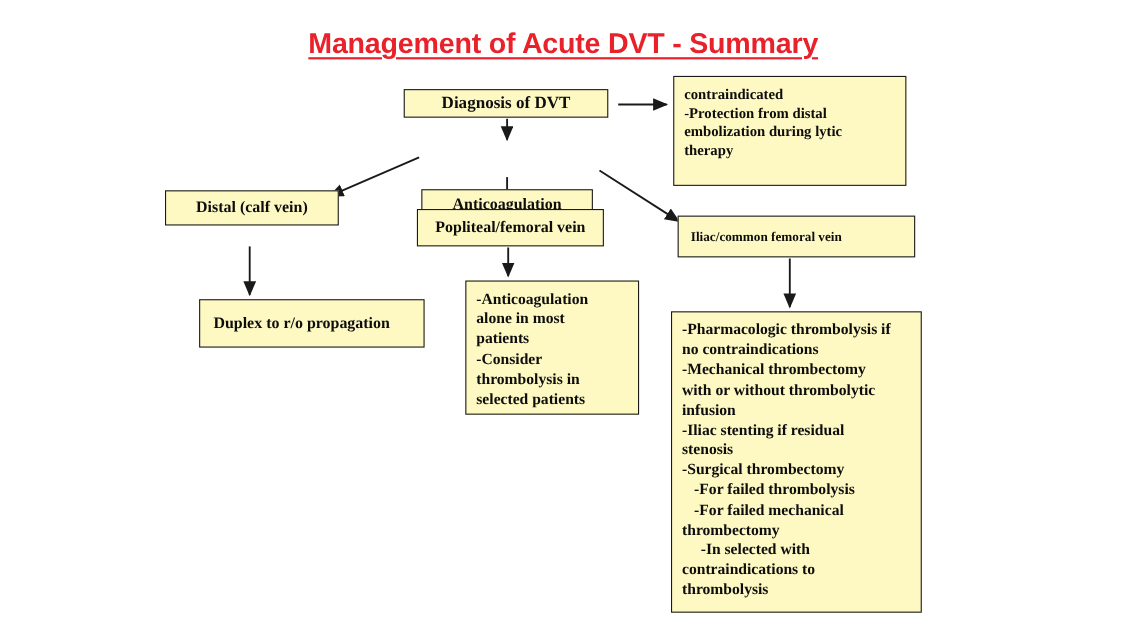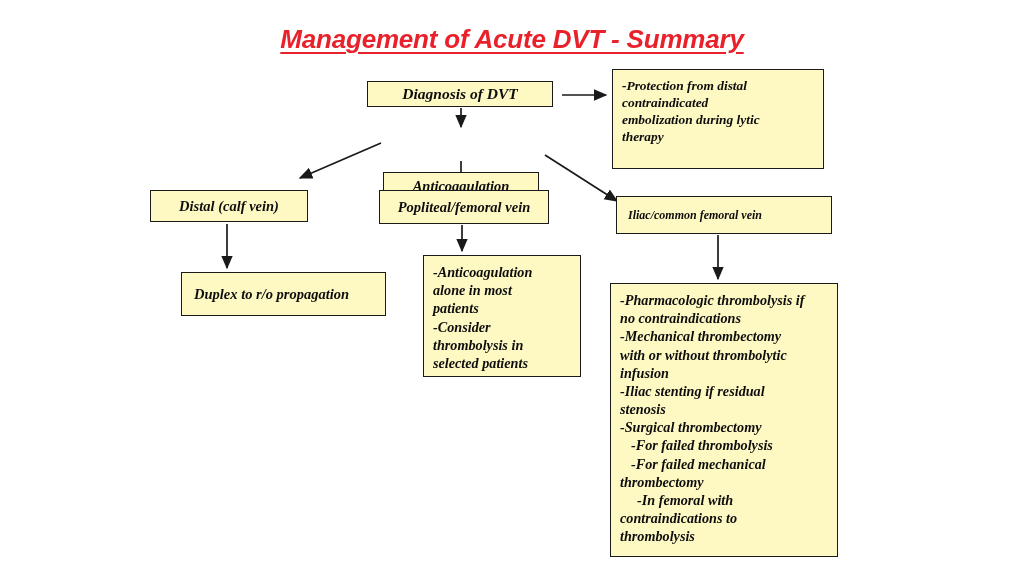--- a/index.html
+++ b/index.html
@@ -10,21 +10,20 @@
   }
   body {
     font-family: "Liberation Serif", "DejaVu Serif", serif;
   }
   #canvas {
     position: relative;
     width: 1024px;
     height: 576px;
     background: #ffffff;
     overflow: hidden;
-    font-style: italic;
   }
   
   #title {
     position: absolute;
     left: 0;
     top: 24px;
     width: 1024px;
     text-align: center;
     font-family: "Liberation Sans", "DejaVu Sans", sans-serif;
     font-weight: bold;
@@ -60,21 +59,21 @@
     display: block;
     white-space: nowrap;
   }
   .indent1 { padding-left: 11px; }
   .indent2 { padding-left: 17px; }
 
   
   #box-diagnosis       { left: 367px; top: 81px;  width: 186px; height: 26px; font-size: 15.5px; }
   #box-anticoagulation { left: 383px; top: 131px; width: 156px; height: 29px; font-size: 14.5px; margin-top: 41px; }
   #box-ivc             { left: 612px; top: 69px;  width: 212px; height: 100px; font-size: 13.4px; }
-  #box-distal          { left: 150px; top: 190px; width: 158px; height: 32px; font-size: 14.5px; }
+  #box-distal          { left: 150px; top: 173px; width: 158px; height: 32px; font-size: 14.5px; }
   #box-popliteal       { left: 379px; top: 190px; width: 170px; height: 34px; font-size: 14.5px; }
   #box-iliac           { left: 616px; top: 196px; width: 216px; height: 38px;
                           display: flex; align-items: center; padding-left: 11px; font-size: 12px; }
   #box-duplex          { left: 134px; top: 272px; width: 205px; height: 44px;
                           display: flex; align-items: center; padding-left: 12px; font-size: 14.5px; margin-left: 47px; }
   #box-anticoag-detail { left: 383px; top: 255px; width: 158px; height: 122px; font-size: 14.2px; margin-left: 40px; }
   #box-iliac-detail    { left: 610px; top: 283px; width: 228px; height: 274px; font-size: 14.2px; }
 
   
   #arrows {
@@ -113,22 +112,22 @@
 
   <div class="box centered" id="box-diagnosis">
     <span>Diagnosis of DVT</span>
   </div>
 
   <div class="box centered" id="box-anticoagulation">
     <span>Anticoagulation</span>
   </div>
 
   <div class="box listbox" id="box-ivc">
+    <span class="line">contraindicated</span>
     <span class="line">-Protection from distal</span>
-    <span class="line">contraindicated</span>
     <span class="line">embolization during lytic</span>
     <span class="line">therapy</span>
   </div>
 
   <div class="box centered" id="box-distal">
     <span>Distal (calf vein)</span>
   </div>
 
   <div class="box centered" id="box-popliteal">
     <span>Popliteal/femoral vein</span>
@@ -156,18 +155,18 @@
     <span class="line">no contraindications</span>
     <span class="line">-Mechanical thrombectomy</span>
     <span class="line">with or without thrombolytic</span>
     <span class="line">infusion</span>
     <span class="line">-Iliac stenting if residual</span>
     <span class="line">stenosis</span>
     <span class="line">-Surgical thrombectomy</span>
     <span class="line indent1">-For failed thrombolysis</span>
     <span class="line indent1">-For failed mechanical</span>
     <span class="line">thrombectomy</span>
-    <span class="line indent2">-In femoral with</span>
+    <span class="line indent2">-In selected with</span>
     <span class="line">contraindications to</span>
     <span class="line">thrombolysis</span>
   </div>
 
 </div>
 
 </body></html>

